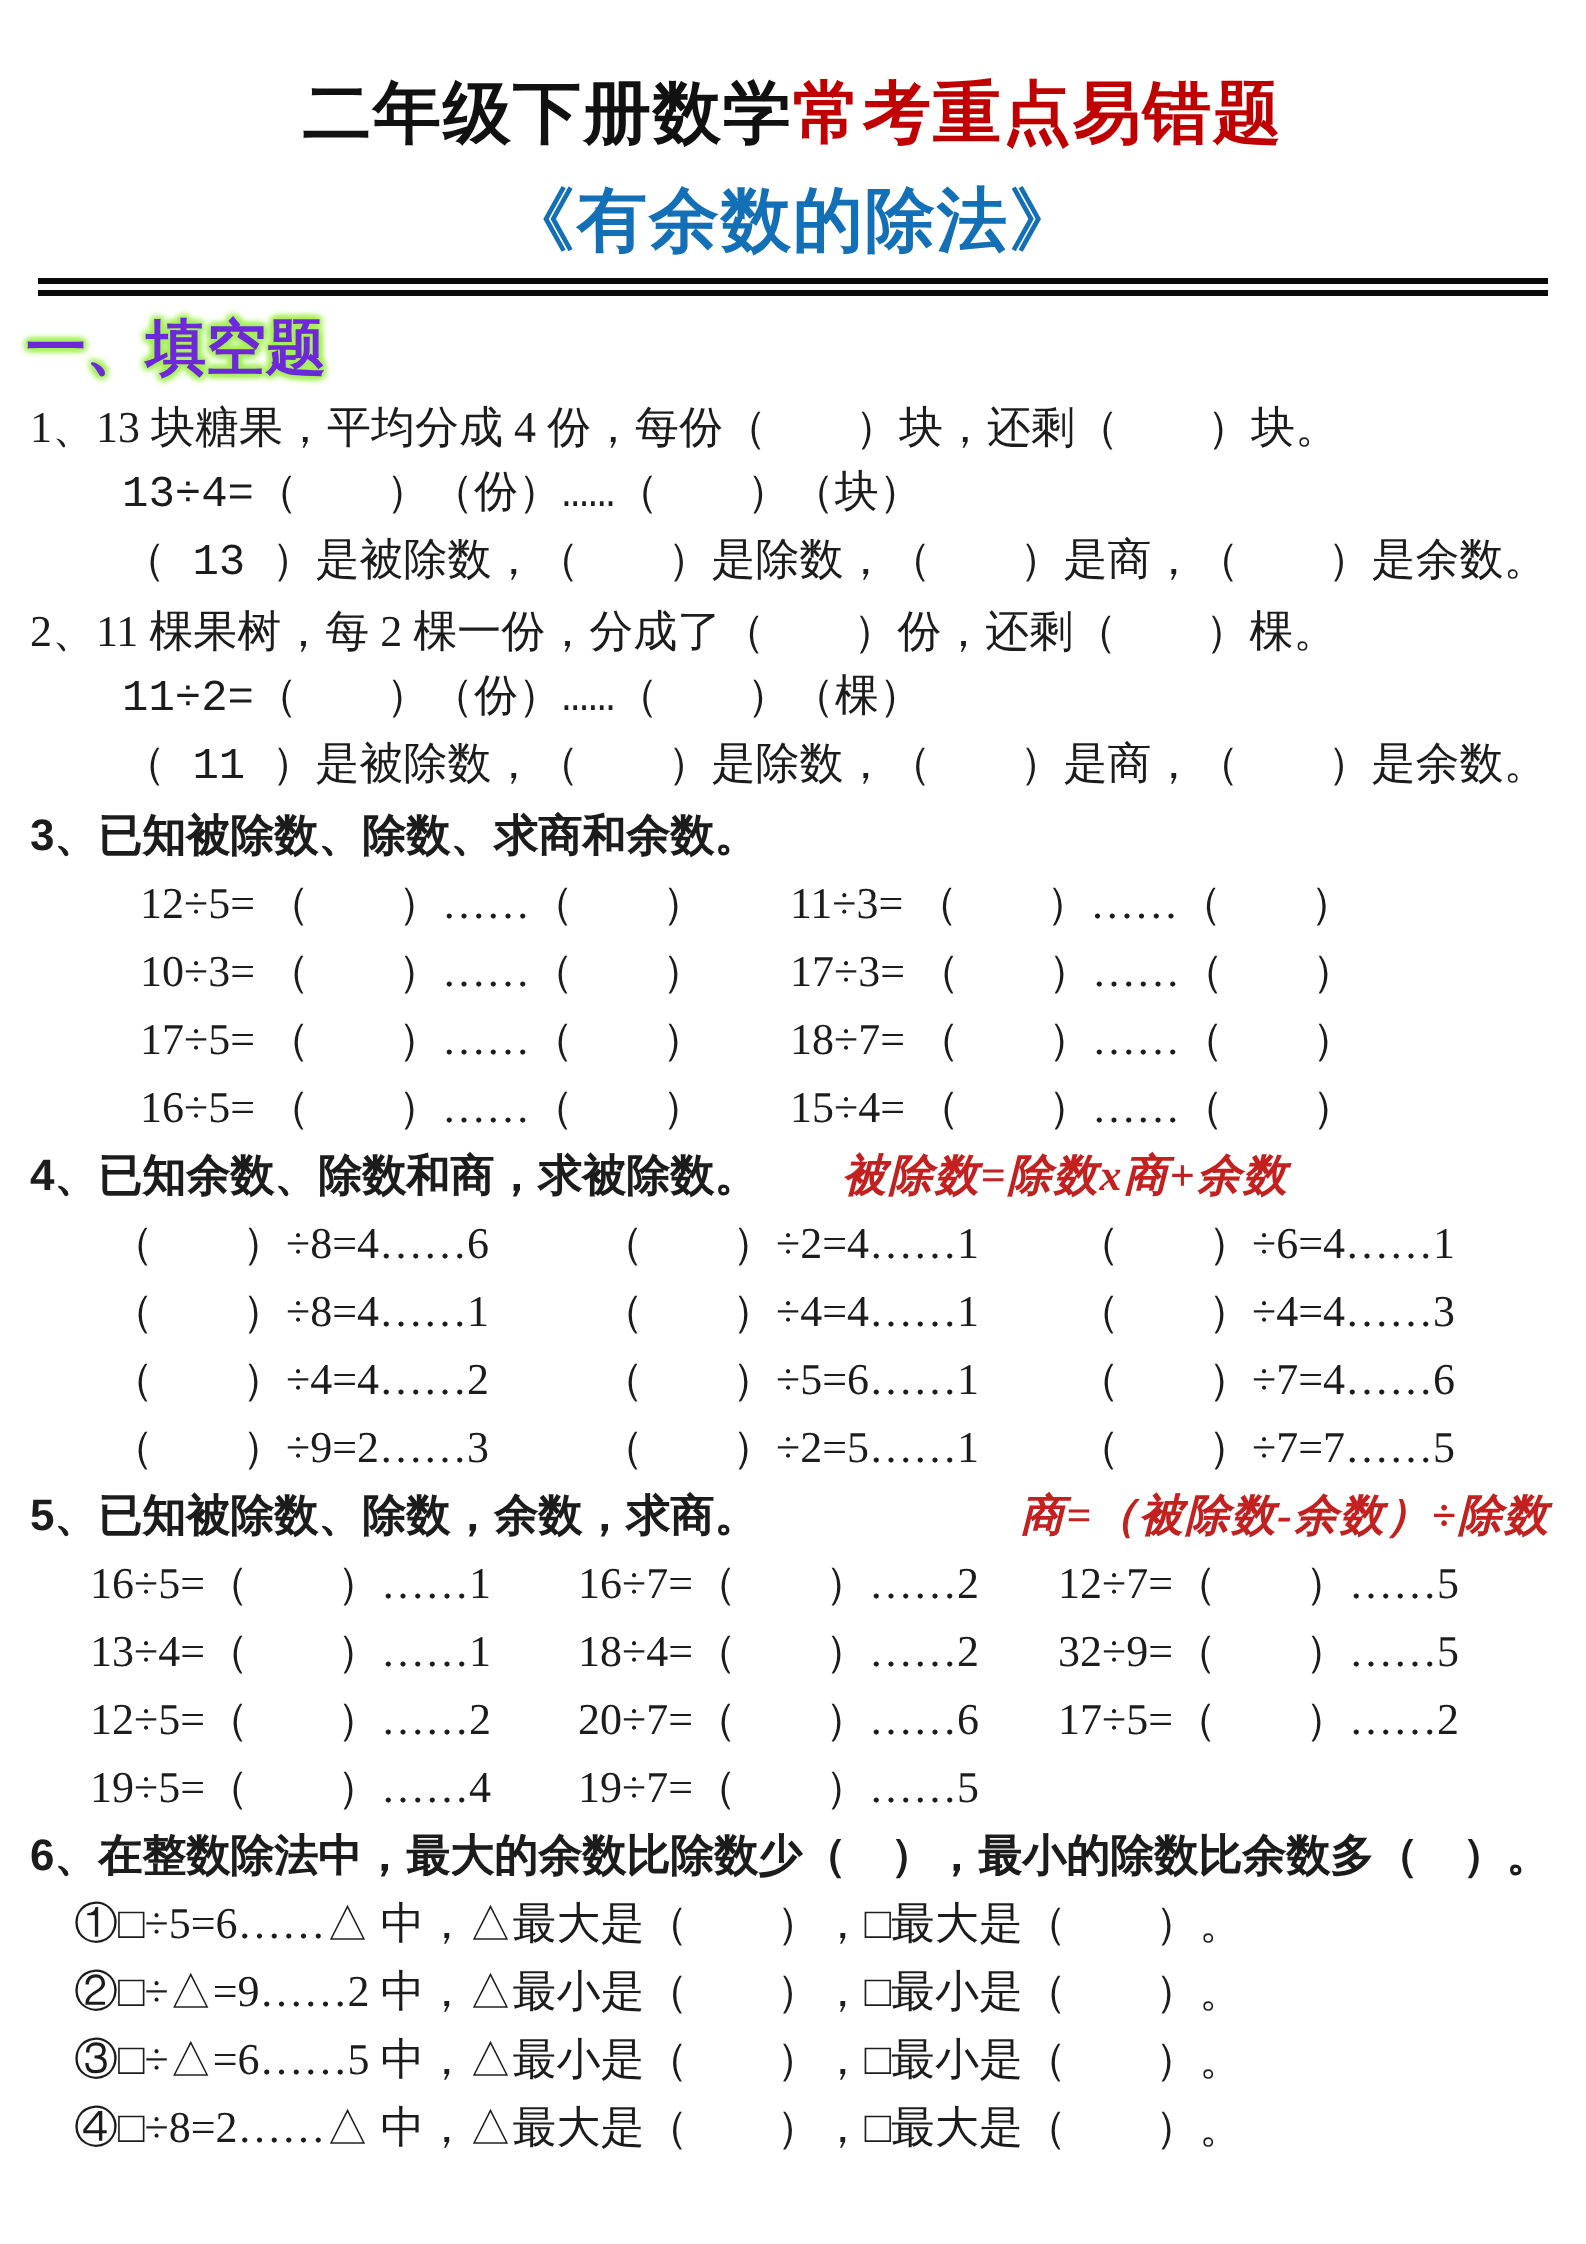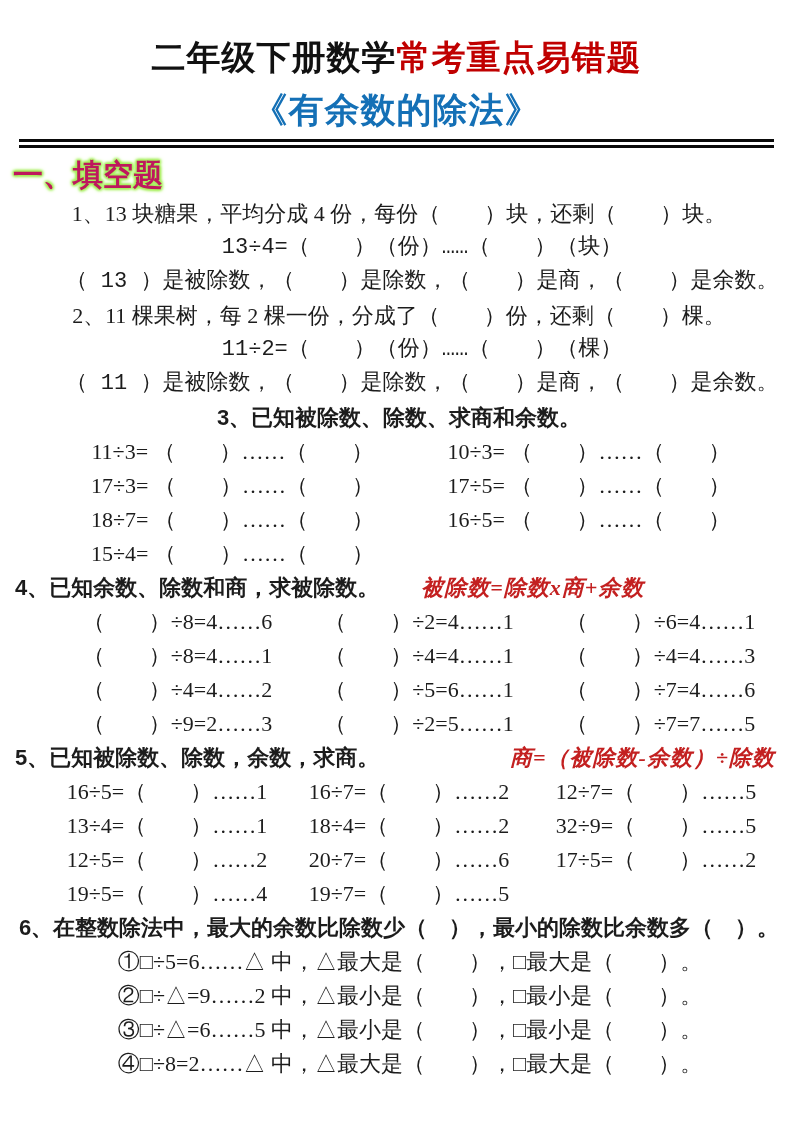--- a/index.html
+++ b/index.html
@@ -38,29 +38,29 @@
     border-top: 3px solid #0a0a0a;
     border-bottom: 3px solid #0a0a0a;
   }
   
   .section-heading {
     margin: 9px 0 2px 13px;
     font-family: "Liberation Sans", sans-serif;
     font-weight: bold;
     font-size: 30px;
     line-height: 36px;
-    color: #be185d;
+    color: #6d28d9;
     display: inline-block;
     text-shadow:
       0 0 3px #a6ef5a, 0 0 5px #a6ef5a,
       1px 1px 3px #a6ef5a, -1px -1px 3px #a6ef5a,
       1px -1px 3px #a6ef5a, -1px 1px 3px #a6ef5a;
   }
   
-  .body { padding: 2px 10px 0 15px; text-align: center; }
+  .body { padding: 2px 10px 0 15px; }
   .ln {
     margin: 0;
     font-size: 22px;
     line-height: 34px;
     white-space: nowrap;
   }
   .indent { padding-left: 46px; font-family: Liberation Mono, monospace; }
   .qheading {
     margin: 0;
     font-family: "Liberation Sans", sans-serif;
@@ -126,20 +126,21 @@
 
     <div>
       <p class="ln">2、11 棵果树，每 2 棵一份，分成了（　　）份，还剩（　　）棵。</p>
       <p class="ln indent">11÷2=（　　）（份）……（　　）（棵）</p>
       <p class="ln indent">（ 11 ）是被除数，（　　）是除数，（　　）是商，（　　）是余数。</p>
     </div>
 
     <div>
       <p class="qheading">3、已知被除数、除数、求商和余数。</p>
       <div class="grid2">
+        <span class="cell">12÷5= （　　）……（　　）</span>
         <span class="cell">11÷3= （　　）……（　　）</span>
         <span class="cell">10÷3= （　　）……（　　）</span>
         <span class="cell">17÷3= （　　）……（　　）</span>
         <span class="cell">17÷5= （　　）……（　　）</span>
         <span class="cell">18÷7= （　　）……（　　）</span>
         <span class="cell">16÷5= （　　）……（　　）</span>
         <span class="cell">15÷4= （　　）……（　　）</span>
       </div>
     </div>
 

